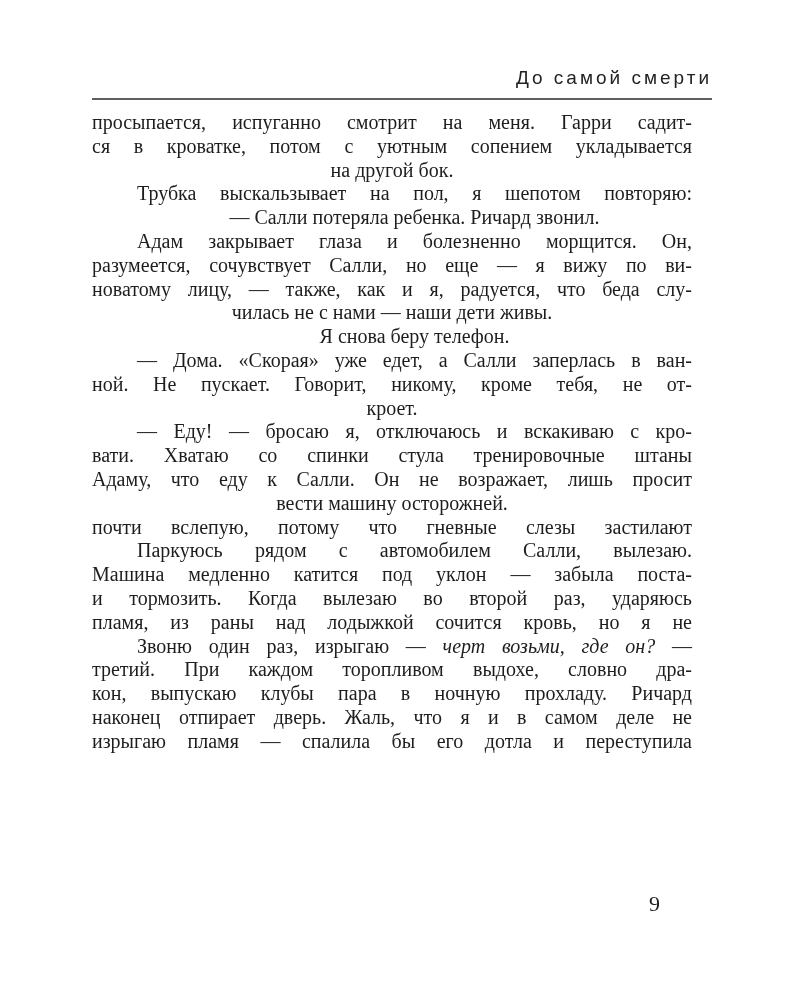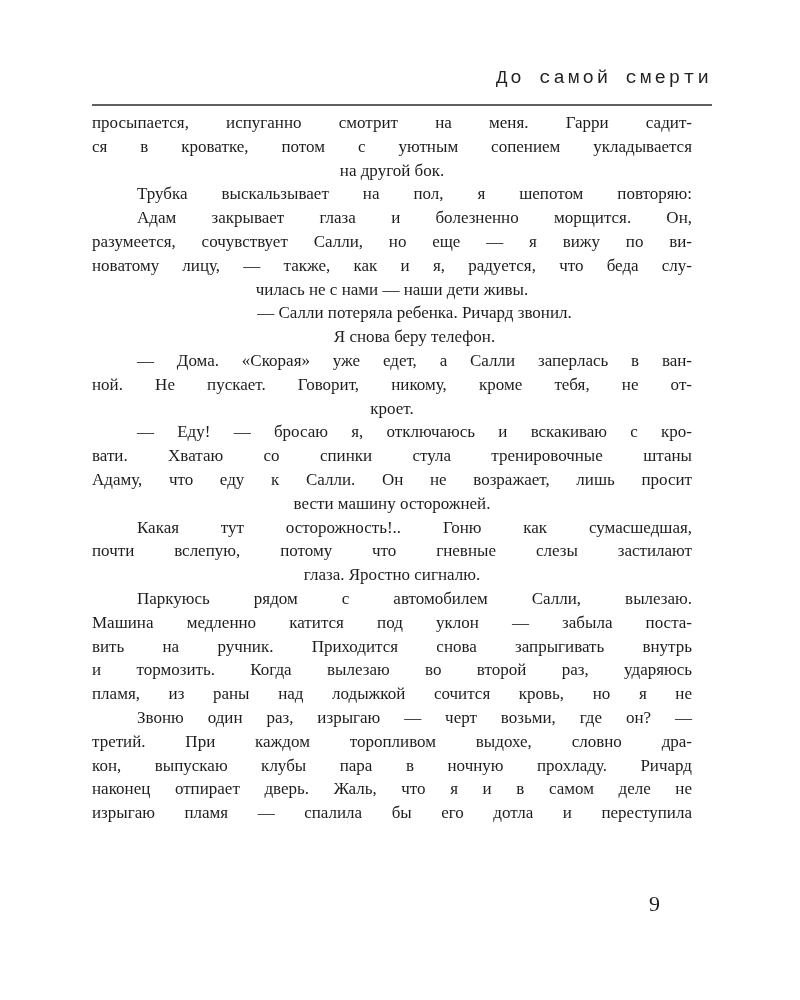--- a/index.html
+++ b/index.html
@@ -15,50 +15,50 @@
     overflow: hidden;
     font-family: "Liberation Serif", "DejaVu Serif", serif;
     color: #1d1d1d;
   }
   .running-head {
     position: absolute;
     left: 92px;
     top: 66px;
     width: 620px;
     text-align: right;
-    font-family: Liberation Mono, monospace;
+    font-family: Liberation Sans, sans-serif;
     font-size: 19px;
     line-height: 24px;
     letter-spacing: 3px;
     color: #222222;
-    padding-bottom: 14px;
+    padding-bottom: 8px;
     border-bottom: 2px solid #5f5f5f;
   }
   .page-text {
     position: absolute;
     left: 92px;
     top: 111px;
     width: 600px;
-    font-size: 17px;
+    font-size: 20px;
     line-height: 23.8px;
     color: #1d1d1d;
   }
   .para { margin: 0; }
   .line {
     text-align: center;
     white-space: normal;
   }
   .line.j {
     text-align: justify;
     text-align-last: justify;
   }
   .line.ind {
     padding-left: 45px;
   }
-  .it { }
+  .it { font-style: italic; }
   .page-number {
     position: absolute;
     right: 140px;
     top: 892px;
     font-size: 22px;
     line-height: 24px;
     color: #1d1d1d;
   }
 </style>
 </head>
@@ -72,51 +72,48 @@
   <div class="page-text">
       <div class="para">
         <div class="line j"><span>просыпается, испуганно смотрит на меня. Гарри садит-</span></div>
         <div class="line j"><span>ся в кроватке, потом с уютным сопением укладывается</span></div>
         <div class="line"><span>на другой бок.</span></div>
       </div>
       <div class="para">
         <div class="line j ind"><span>Трубка выскальзывает на пол, я шепотом повторяю:</span></div>
       </div>
       <div class="para">
+        <div class="line ind"><span>— Салли потеряла ребенка. Ричард звонил.</span></div>
+      </div>
+      <div class="para">
         <div class="line j ind"><span>Адам закрывает глаза и болезненно морщится. Он,</span></div>
         <div class="line j"><span>разумеется, сочувствует Салли, но еще — я вижу по ви-</span></div>
         <div class="line j"><span>новатому лицу, — также, как и я, радуется, что беда слу-</span></div>
         <div class="line"><span>чилась не с нами — наши дети живы.</span></div>
-      </div>
-      <div class="para">
-        <div class="line ind"><span>— Салли потеряла ребенка. Ричард звонил.</span></div>
       </div>
       <div class="para">
         <div class="line ind"><span>Я снова беру телефон.</span></div>
       </div>
       <div class="para">
         <div class="line j ind"><span>— Дома. «Скорая» уже едет, а Салли заперлась в ван-</span></div>
         <div class="line j"><span>ной. Не пускает. Говорит, никому, кроме тебя, не от-</span></div>
         <div class="line"><span>кроет.</span></div>
       </div>
       <div class="para">
         <div class="line j ind"><span>— Еду! — бросаю я, отключаюсь и вскакиваю с кро-</span></div>
         <div class="line j"><span>вати. Хватаю со спинки стула тренировочные штаны</span></div>
         <div class="line j"><span>Адаму, что еду к Салли. Он не возражает, лишь просит</span></div>
         <div class="line"><span>вести машину осторожней.</span></div>
       </div>
       <div class="para">
-        <div class="line j ind"><span>Какая тут осторожность!.. Гоню как сумасшедшая,</span></div>
         <div class="line j"><span>почти вслепую, потому что гневные слезы застилают</span></div>
-        <div class="line"><span>глаза. Яростно сигналю.</span></div>
       </div>
       <div class="para">
         <div class="line j ind"><span>Паркуюсь рядом с автомобилем Салли, вылезаю.</span></div>
         <div class="line j"><span>Машина медленно катится под уклон — забыла поста-</span></div>
-        <div class="line j"><span>вить на ручник. Приходится снова запрыгивать внутрь</span></div>
         <div class="line j"><span>и тормозить. Когда вылезаю во второй раз, ударяюсь</span></div>
         <div class="line j"><span>пламя, из раны над лодыжкой сочится кровь, но я не</span></div>
       </div>
       <div class="para">
         <div class="line j ind"><span>Звоню один раз, изрыгаю — </span><span class="it">черт возьми, где он?</span><span> —</span></div>
         <div class="line j"><span>третий. При каждом торопливом выдохе, словно дра-</span></div>
         <div class="line j"><span>кон, выпускаю клубы пара в ночную прохладу. Ричард</span></div>
         <div class="line j"><span>наконец отпирает дверь. Жаль, что я и в самом деле не</span></div>
         <div class="line j"><span>изрыгаю пламя — спалила бы его дотла и переступила</span></div>
       </div>

